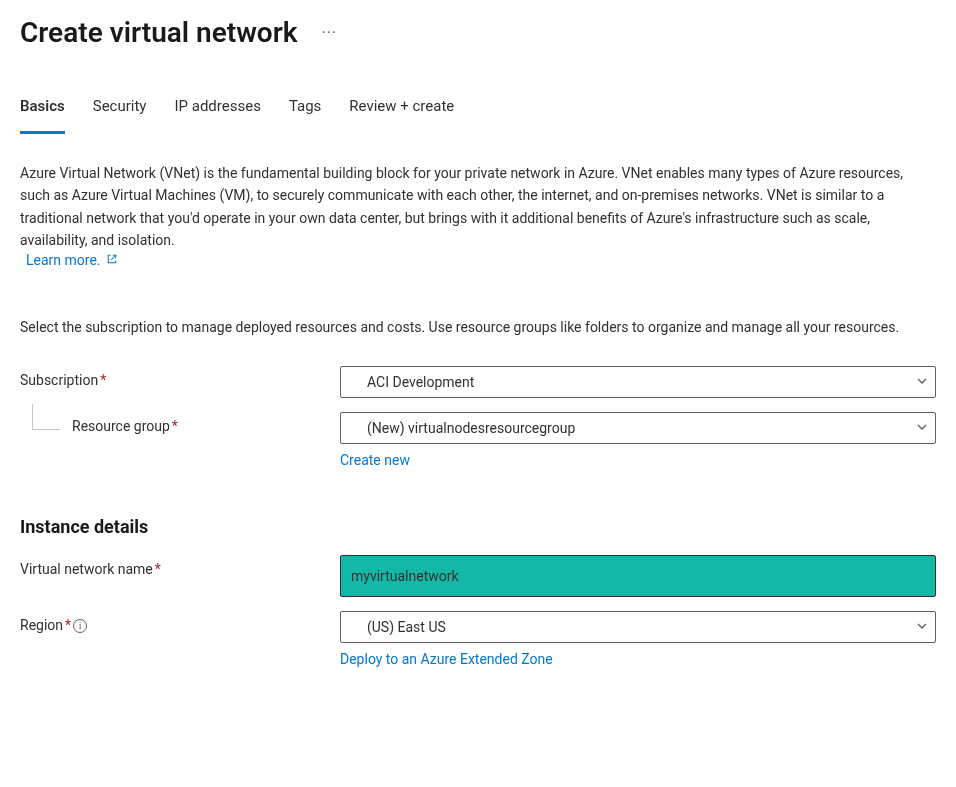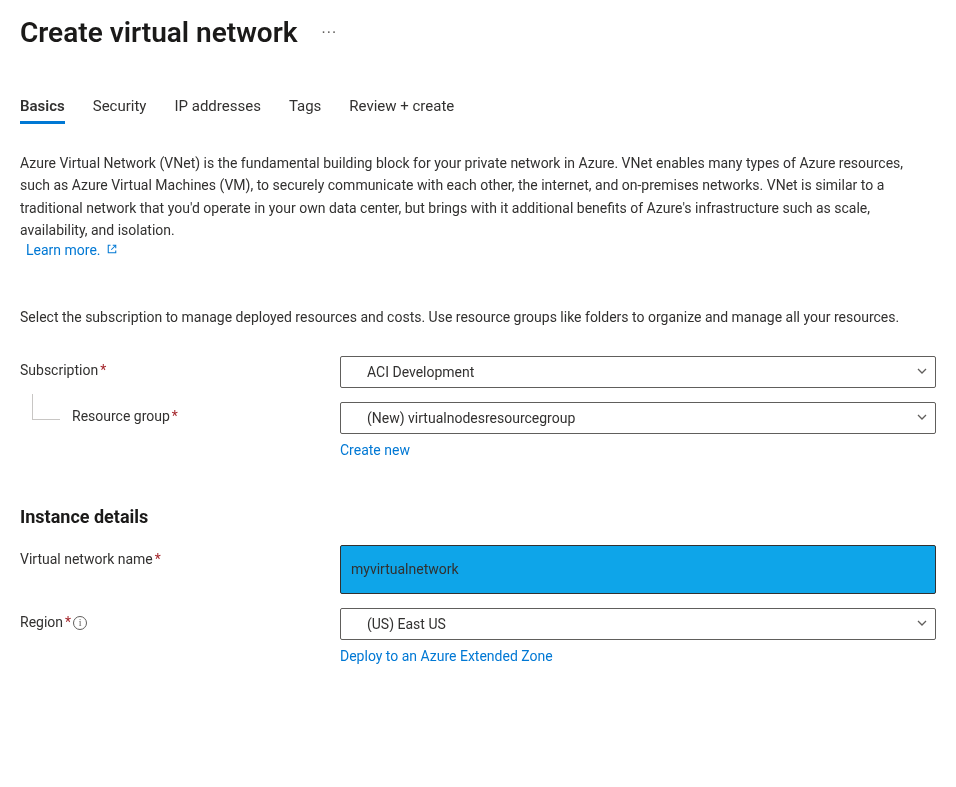--- a/index.html
+++ b/index.html
@@ -29,21 +29,21 @@
     }
     .tabs {
       display: flex;
       gap: 28px;
       border-bottom: none;
       margin-bottom: 28px;
     }
     .tab {
       font-size: 15px;
       color: #323130;
-      padding-bottom: 6px;
+      padding-bottom: 16px;
       cursor: pointer;
       border-bottom: 3px solid transparent;
     }
     .tab.active {
       font-weight: 600;
       border-bottom: 3px solid #0078d4;
     }
     .description {
       font-size: 14px;
       color: #323130;
@@ -137,23 +137,23 @@
     .chevron {
       position: absolute;
       right: 8px;
       top: 50%;
       transform: translateY(-50%);
       pointer-events: none;
       color: #605e5c;
     }
     .text-input {
       width: 100%;
-      height: 49px;
+      height: 42px;
       border: 1px solid #323130;
-      background: #0ea5e9;
+      background: #14b8a6;
       padding: 0 10px;
       font-size: 14px;
       color: #323130;
       font-family: inherit;
       border-radius: 2px;
     }
     .link-below {
       display: inline-block;
       color: #0078d4;
       font-size: 14px;

